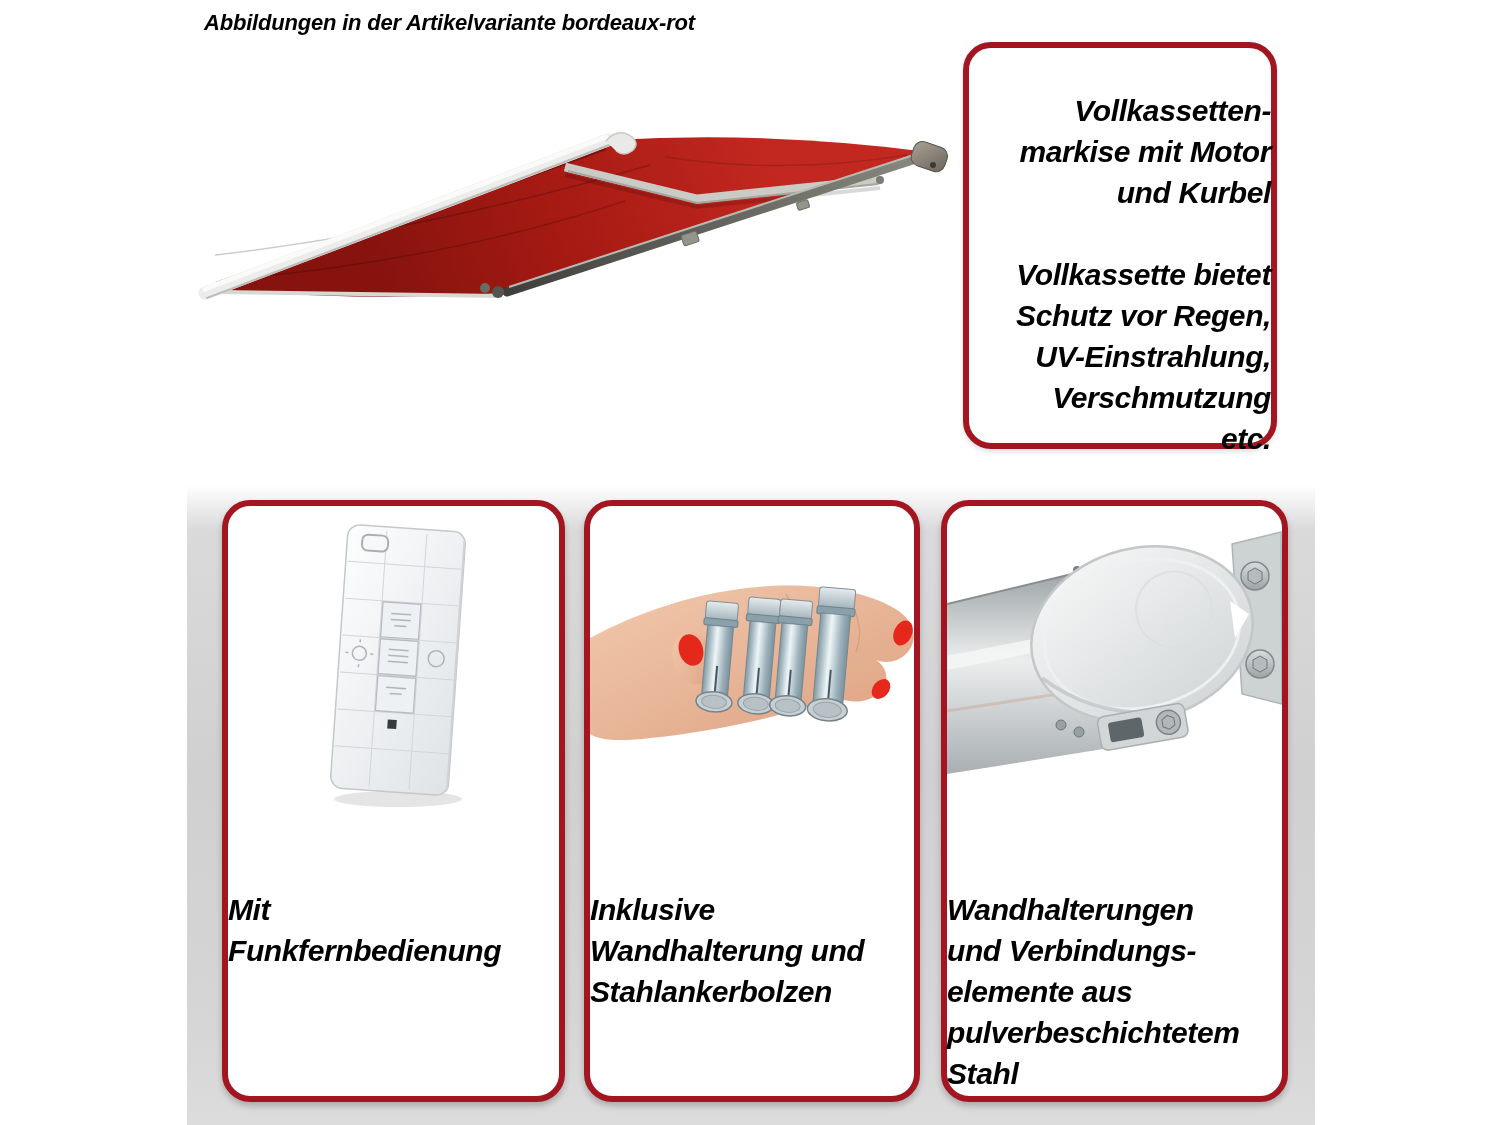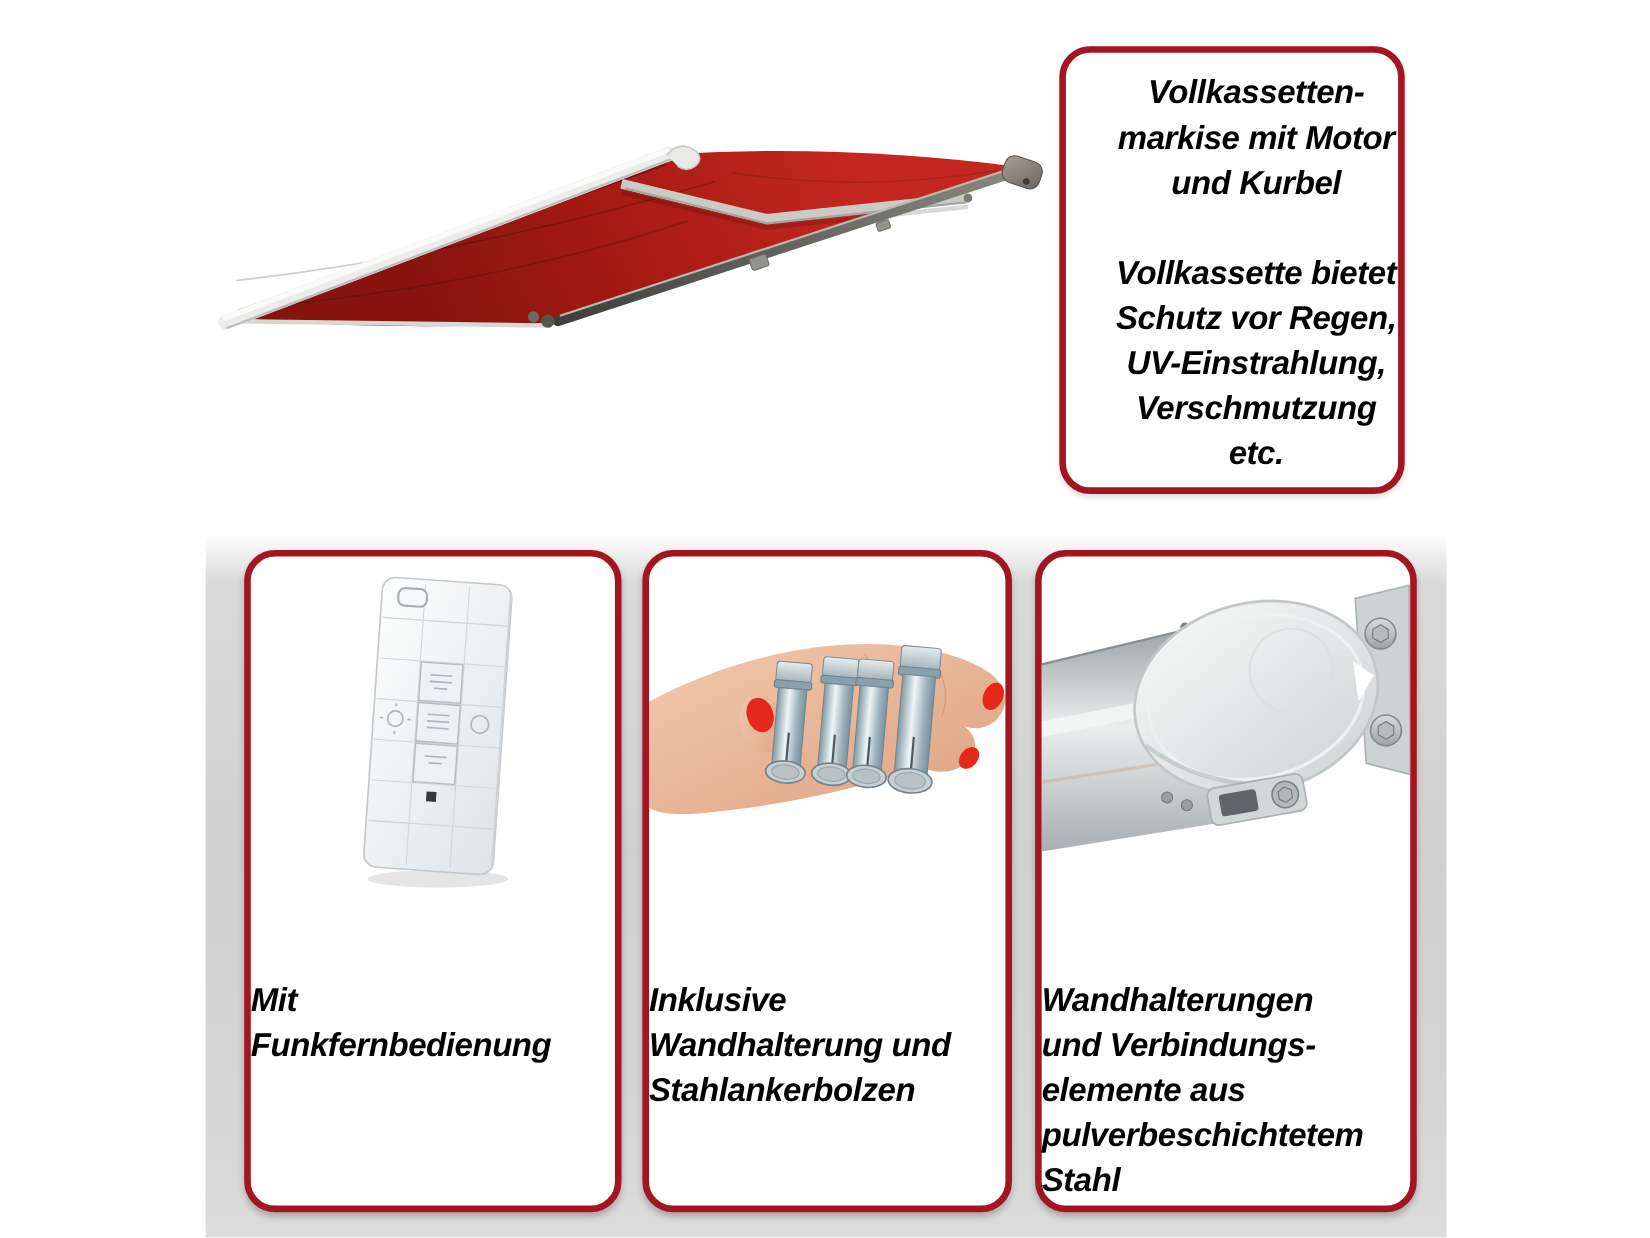--- a/index.html
+++ b/index.html
@@ -23,21 +23,21 @@
     background:#ffffff;
     border:6px solid #a31621;
     border-radius:28px;
     box-sizing:border-box;
   }
   #info-box{
     left:963px;top:42px;width:314px;height:407px;
     box-shadow:0 3px 5px rgba(0,0,0,0.12);
   }
   .info-text{
-    padding-top:16px;text-align:center;white-space:pre-line;
+    padding-top:42px;text-align:right;white-space:pre-line;
     font-size:30px;line-height:41px;font-weight:bold;font-style:italic;
     letter-spacing:-0.4px;
     margin-left:44px;
   }
 
   .feature-box{
     top:500px;height:602px;position:absolute;
     box-shadow:0 4px 6px rgba(0,0,0,0.22);
   }
   #feature-box-remote  {left:222px;width:343px;}
@@ -52,20 +52,21 @@
     letter-spacing:-0.4px;
   }
 
   #awning-photo{left:185px;top:95px;}
 </style>
 </head>
 <body>
 
 <div id="page">
 
+  <div class="abs" id="header-caption">Abbildungen in der Artikelvariante bordeaux-rot</div>
 
   <div class="abs" id="background-panel"></div>
 
   <svg class="abs" id="awning-photo" width="770" height="230" viewBox="0 0 770 230">
     <defs>
       <linearGradient id="fabricGrad" gradientUnits="userSpaceOnUse" x1="585" y1="40" x2="200" y2="205">
         <stop offset="0" stop-color="#c32820"></stop>
         <stop offset="0.55" stop-color="#a51a13"></stop>
         <stop offset="1" stop-color="#86130e"></stop>
       </linearGradient>

